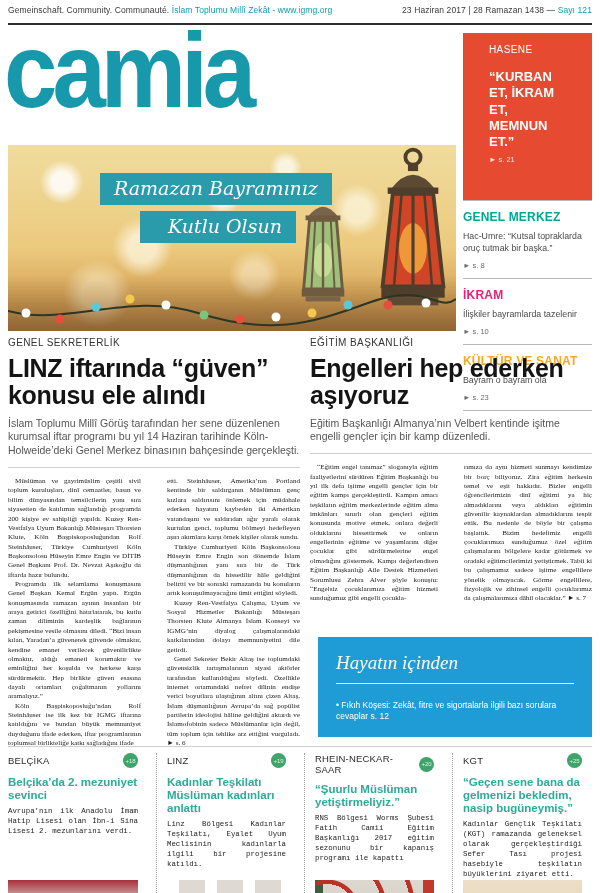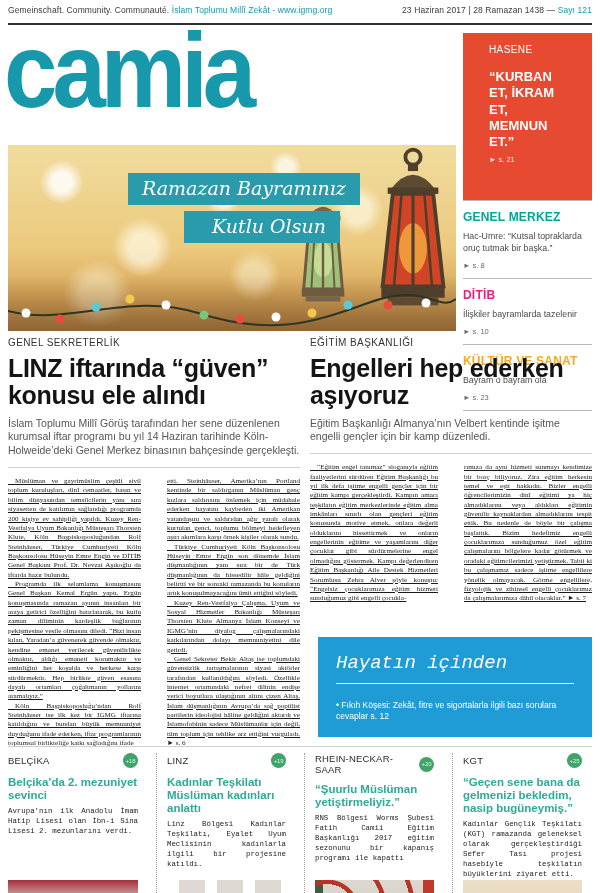--- a/index.html
+++ b/index.html
@@ -38,24 +38,24 @@
       radial-gradient(circle at 55% 70%, rgba(255,248,225,.45) 0 12px, rgba(255,248,225,0) 26px),
       linear-gradient(180deg, #f0dc9e 0%, #ecca7e 55%, #d9a95c 80%, #b9854a 100%);
   }
   .hero::after {
     content:""; position:absolute; left:0; right:0; bottom:0; height:30%;
     background:linear-gradient(180deg, rgba(122,85,42,0), rgba(110,74,34,.55));
   }
   .hero-caption {
     position:absolute; background:#2a9bab; color:#fff;
     font-family:"DejaVu Serif", serif; font-style:italic;
-    padding:4px 14px 6px; font-size:19px; white-space:nowrap; z-index:3;margin-left:28px;
+    padding:4px 14px 6px; font-size:19px; white-space:nowrap; z-index:3;
   }
   .cap1 { left:92px; top:28px; }
-  .cap2 { left:148px; top:66px;padding-left:28px; }
+  .cap2 { left:132px; top:66px;padding-left:28px; }
   .lantern { position:absolute; z-index:2; }
   .l1 { right:104px; top:38px; width:58px; height:148px; }
   .l2 { right:0px;  top:2px;  width:86px; height:190px; }
   .lights { position:absolute; left:0; bottom:0; width:448px; height:58px; z-index:2; }
   
   .sidebar { position:absolute; top:33px; left:463px; width:129px; }
   .hasene-box { background:#e64a30; color:#fff; height:167px; padding:11px 26px; }
   .hasene-kicker { font-size:10px; letter-spacing:.4px; }
   .hasene-title { font-size:13px; font-weight:bold; line-height:1.25; margin-top:14px; }
   .hasene-page { font-size:7.5px; margin-top:5px; opacity:.85; }
@@ -68,33 +68,33 @@
   .sb-text { font-size:8.8px; color:#4a4a4a; line-height:1.35; margin-top:7px; }
   .sb-page { font-size:7.5px; color:#6a6a6a; margin-top:6px; }
   
   .article { position:absolute; top:337px; }
   .art-left  { left:8px;  width:292px; }
   .art-right { left:310px; width:282px; }
   .kicker { font-size:10px; color:#333; letter-spacing:.4px; }
   .headline { font-size:25px; font-weight:bold; color:#141414; line-height:1.07; margin-top:7px; letter-spacing:-.3px; }
   .deck { font-size:10.5px; color:#555; line-height:1.32; margin-top:8px; }
   .deck-rule { border-top:1px solid #cfcfcf; margin-top:9px; }
-  .body-cols { display:flex; gap:26px; margin-top:9px; overflow:hidden;text-decoration:underline; }
+  .body-cols { display:flex; gap:26px; margin-top:9px; overflow:hidden; }
   .cols-left  { height:292px; }
   .cols-right { height:162px; }
   .bodycol {
     flex:1; font-family:"Liberation Serif", serif; font-size:7.1px; line-height:1.32;
     color:#1b1b1b; text-align:justify; white-space:pre-line;
   }
   .life-box {
     position:absolute; left:8px; top:300px; width:274px; height:100px;
     background:#1f9cd6; color:#fff; padding:15px 18px 12px;
   }
   .life-title {
-    display:block; font-family:Liberation Mono, monospace; font-style:italic;
+    display:block; font-family:Liberation Serif, serif; font-style:italic;
     font-size:19px; padding-bottom:9px; border-bottom:1px solid rgba(255,255,255,.9);
   }
   .life-item { font-size:8.5px; margin-top:16px; line-height:1.3; }
   
   .bottom-rule { position:absolute; top:746px; left:8px; right:8px; border-top:1px solid #cfcfcf; }
   .bottom {
     position:absolute; top:753px; left:8px; right:8px; height:140px;
     display:grid; grid-template-columns:1fr 1fr 1fr 1fr; column-gap:8px;
   }
   .bcol { display:flex; flex-direction:column; padding:0 10px; }
@@ -222,21 +222,21 @@
       <div class="hasene-page">► s. 21</div>
     </div>
     <div class="sb-divider"></div>
     <div class="sb-item">
       <div class="sb-label c-teal">GENEL MERKEZ</div>
       <div class="sb-text">Hac-Umre: “Kutsal topraklarda oruç tutmak bir başka.”</div>
       <div class="sb-page">► s. 8</div>
     </div>
     <div class="sb-divider"></div>
     <div class="sb-item">
-      <div class="sb-label c-pink">DİTİB</div>
+      <div class="sb-label c-pink">İKRAM</div>
       <div class="sb-text">İlişkiler bayramlarda tazelenir</div>
       <div class="sb-page">► s. 10</div>
     </div>
     <div class="sb-divider"></div>
     <div class="sb-item">
       <div class="sb-label c-orange">KÜLTÜR VE SANAT</div>
       <div class="sb-text">Bayram o bayram ola</div>
       <div class="sb-page">► s. 23</div>
     </div>
     <div class="sb-divider"></div>

